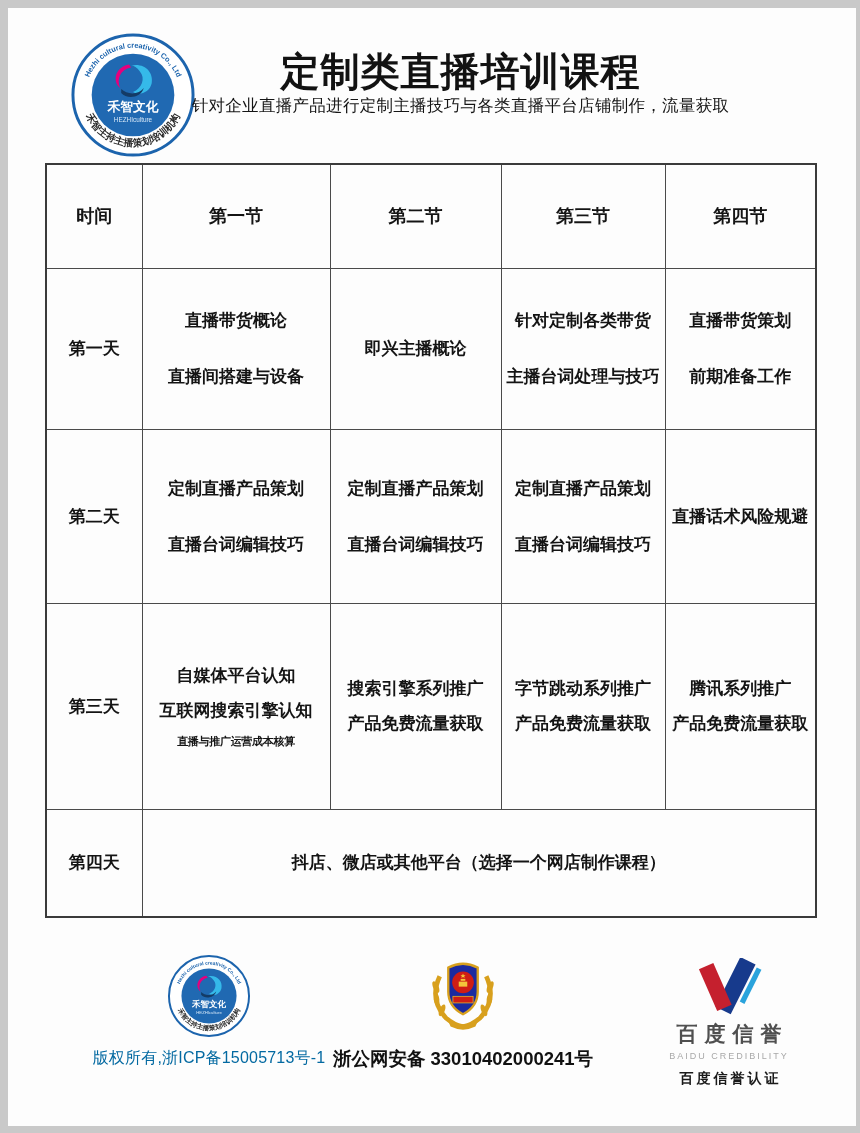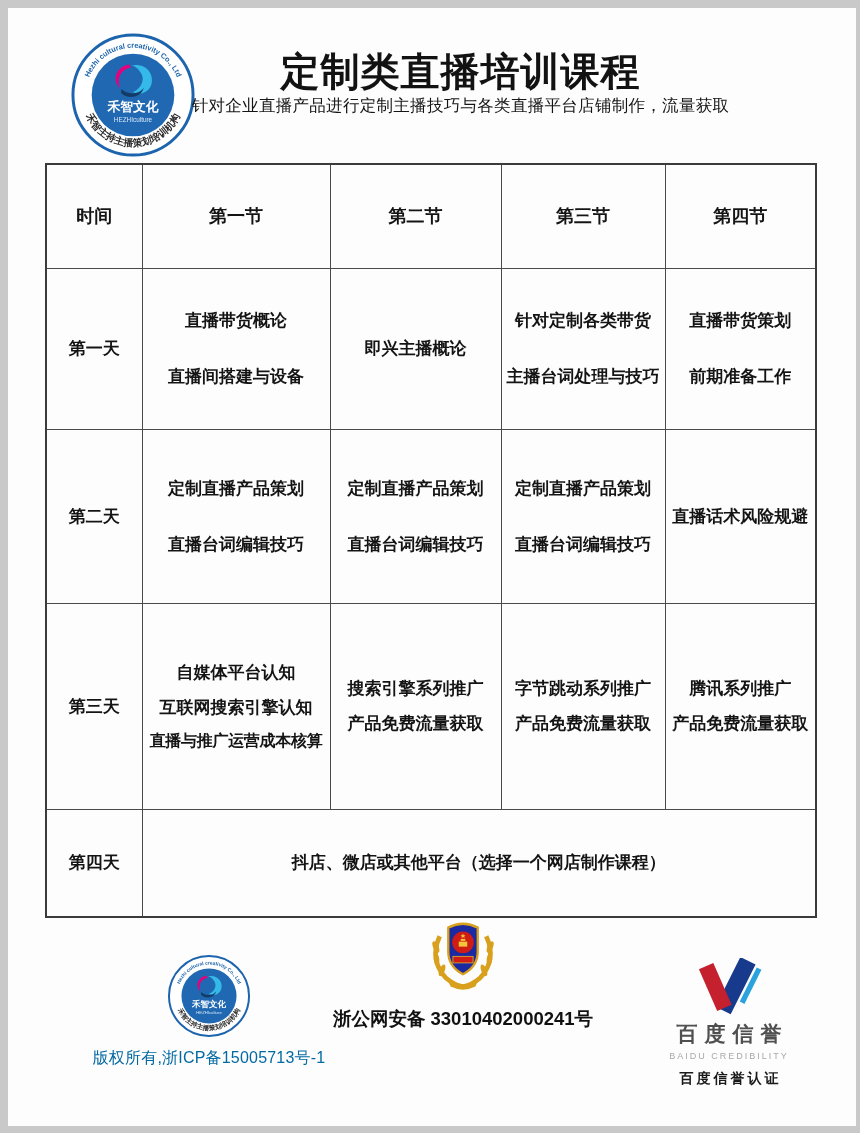--- a/index.html
+++ b/index.html
@@ -40,27 +40,27 @@
   }
   tr.r-head td { height:104px; font-size:18px; }
   tr.r1 td { height:161px; }
   tr.r2 td { height:174px; }
   tr.r3 td { height:206px; }
   tr.r4 td { height:108px; }
   td.day { font-size:18px; }
   .lines { display:flex; flex-direction:column; align-items:center; justify-content:center; row-gap:33px; }
   tr.r3 .lines { row-gap:12px; }
   .line { white-space:nowrap; }
-  .line.tight { font-size:16px; letter-spacing:-0.3px; }
+  .line.tight { font-size:11px; letter-spacing:-0.3px; }
   td.merged { text-align:left; padding-left:13px; font-size:17.5px;border-radius:17px; }
 
   
   .f-col { position:absolute; display:flex; flex-direction:column; align-items:center; text-align:center; }
   .f-left  { left:96px;  top:946px; width:210px; }
-  .f-mid   { left:330px; top:908px; width:250px; }
+  .f-mid   { left:330px; top:948px; width:250px; }
   .f-right { left:612px; top:950px; width:218px; }
   .copyright-text { margin-top:10px; font-size:16px; color:#0369a1; letter-spacing:0.2px; white-space:nowrap; }
   .police-text { margin-top:14px; font-size:18.5px; font-weight:bold; color:#111; white-space:nowrap; }
   .baidu-cn { margin-top:4px; font-size:21px; font-weight:600; color:#4f4f4f; letter-spacing:7px; text-indent:7px; }
   .baidu-en { margin-top:3px; font-size:9px; color:#a8a8a8; letter-spacing:2px; }
   .baidu-caption { margin-top:9px; font-size:14px; font-weight:bold; color:#1a1a1a; letter-spacing:3px; text-indent:3px; white-space:nowrap; }
 </style>
 </head>
 <body>
 

